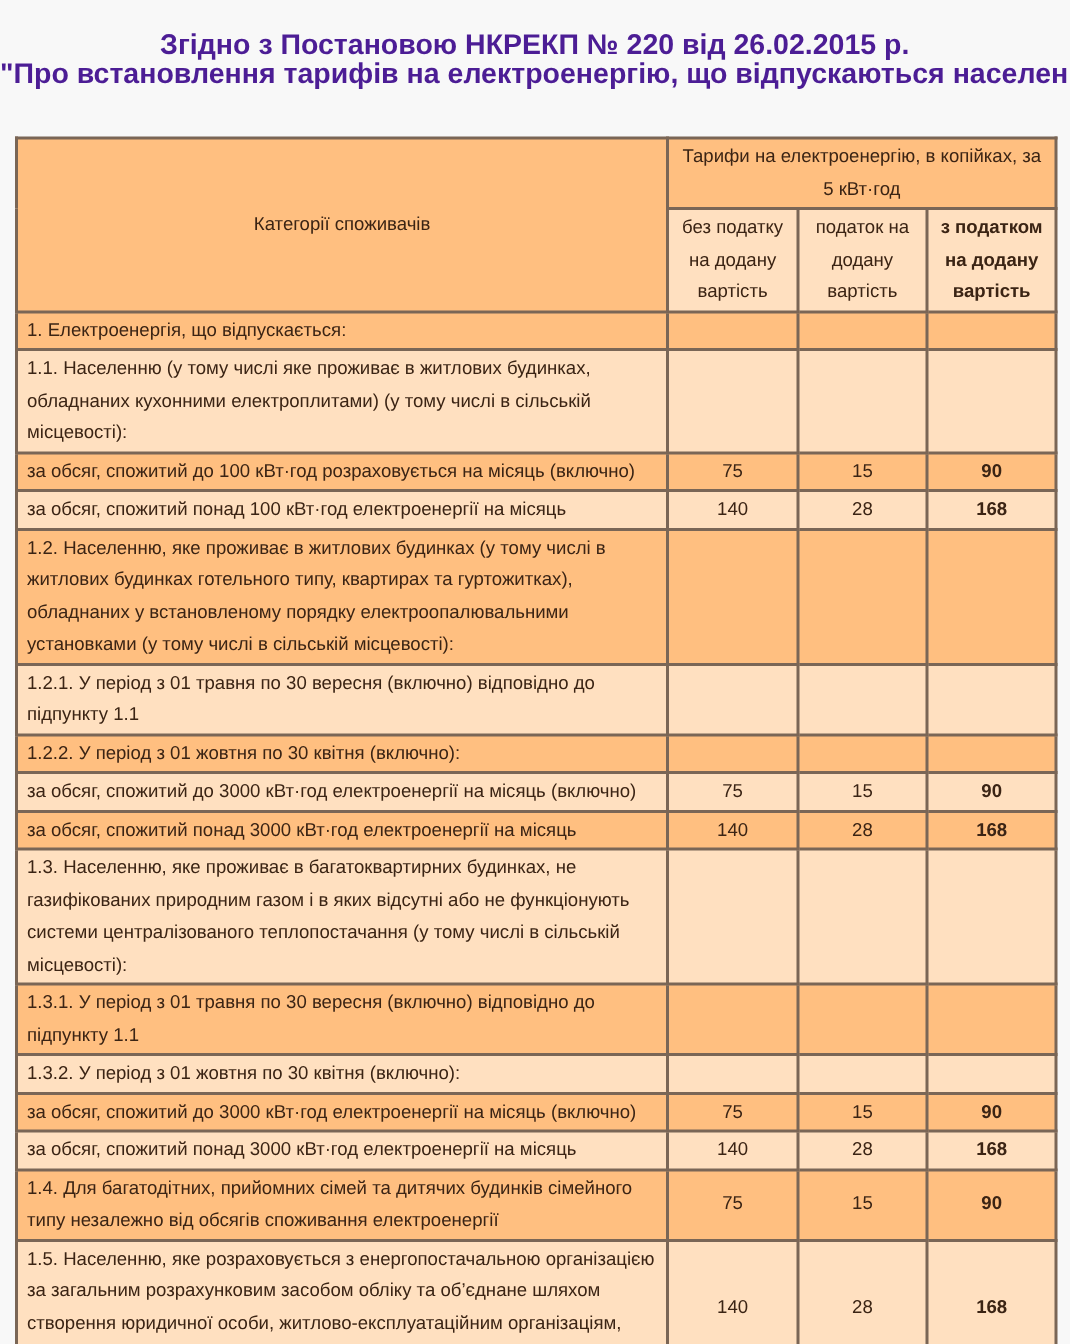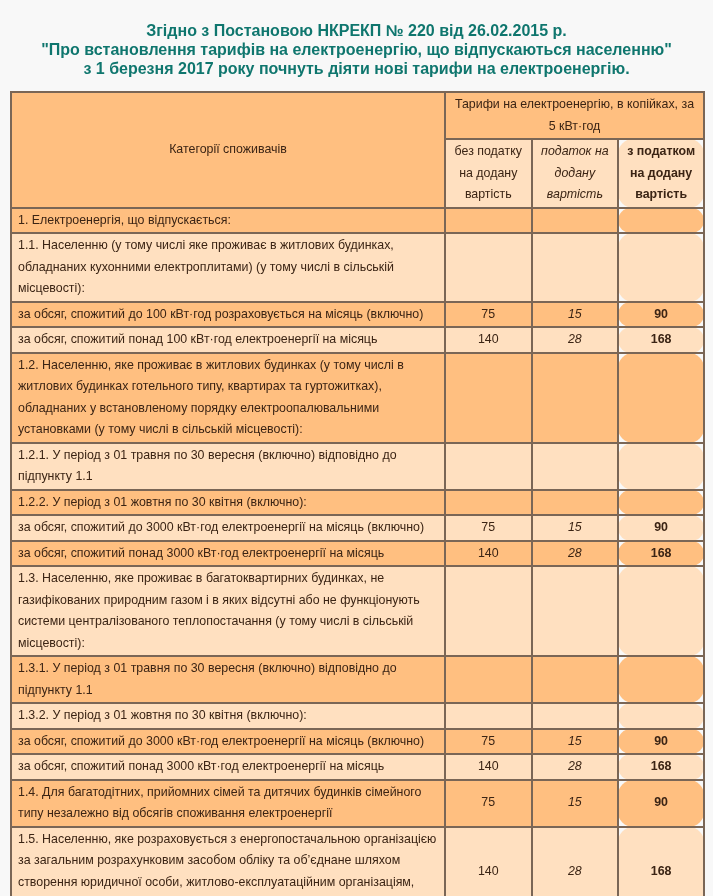--- a/index.html
+++ b/index.html
@@ -4,53 +4,52 @@
 <style>
   html, body { margin: 0; padding: 0; }
   body {
     width: 713px; height: 896px; overflow: hidden;
     background: #f8f8f8;
     font-family: "Liberation Sans", "DejaVu Sans", sans-serif;
     color: #3b2414;
   }
   .heading {
     position: absolute; left: 0; top: 21px; width: 713px;
-    text-align: center; font-weight: bold; font-size: 16px; line-height: 19px;
-    color: #0f766e;
+    text-align: center; font-weight: bold; font-size: 19px; line-height: 19px;
+    color: #4c1d95;
   }
   .heading div { white-space: nowrap; }
   table.tariffs {
     position: absolute; left: 10px; top: 91px;
     width: 695px;
     border-collapse: collapse;
     font-size: 12.4px; line-height: 21.5px;
   }
   table.tariffs td, table.tariffs th {
     border: 2px solid #7a6656;
     padding: 1px 6px;
     vertical-align: middle;
     font-weight: normal;
   }
   .dark { background: #ffbf80; padding-left: 17px; }
   .light { background: #ffe0c0; }
   .c0 { width: 425px; text-align: left; }
   .cnum { text-align: center; }
   .c1 { width: 73px; text-align: center; }
-  .c2 { width: 73px; font-style: italic; }
-  .c3 { width: 72px; border-radius: 15px; }
+  .c2 { width: 73px; }
+  .c3 { width: 72px; }
   .bold { font-weight: bold !important; }
   th.center { text-align: center; }
 </style>
 </head>
 <body>
 
 <div class="heading">
   <div>Згідно з Постановою НКРЕКП № 220 від 26.02.2015 р.</div>
   <div>"Про встановлення тарифів на електроенергію, що відпускаються населенню"</div>
-  <div>з 1 березня 2017 року почнуть діяти нові тарифи на електроенергію.</div>
 </div>
 
 <table class="tariffs">
   <thead>
     <tr>
       <th rowspan="2" class="c0 dark center">Категорії споживачів</th>
       <th colspan="3" class="dark center">Тарифи на електроенергію, в копійках, за 5 кВт·год</th>
     </tr>
     <tr>
       <th class="c1 light center">без податку на додану вартість</th>

